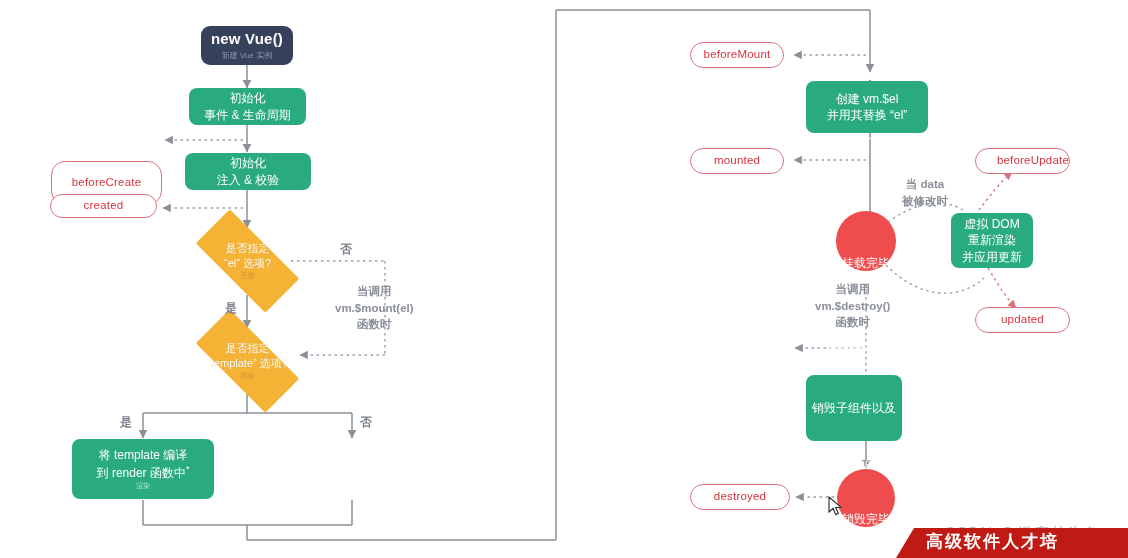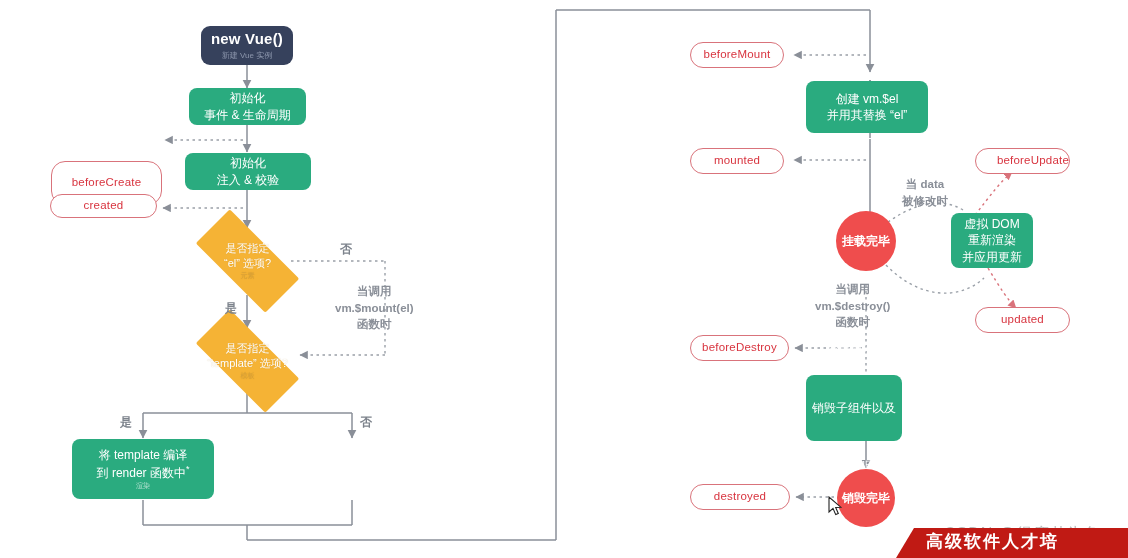--- a/index.html
+++ b/index.html
@@ -96,21 +96,22 @@
     font-size:11.5px;
     letter-spacing:.2px;
   }
 
   
   .n-circle{
     background:#ef4d4d;
     border-radius:50%;
     color:#ffffff;
     font-size:12px;
-    font-weight:bold;
+    font-weight:normal;
+    justify-content:flex-end;
   }
 
   
   .annot{
     position:absolute;
     color:#8a8f98;
     font-size:11.5px;
     font-weight:bold;
     line-height:1.45;
     text-align:center;
@@ -325,23 +326,20 @@
   <div class="node n-hook" style="left:975px;top:307px;width:95px;height:26px;">
     <span>updated</span>
   </div>
 
   <div class="annot" style="left:815px;top:281px;">
     <div>当调用</div>
     <div>vm.$destroy()</div>
     <div>函数时</div>
   </div>
 
-  <div class="node n-hook" style="left:690px;top:335px;width:99px;height:26px;">
-    <span>beforeDestroy</span>
-  </div>
 
   <div class="node n-green" style="left:806px;top:375px;width:96px;height:66px;gap:42px;">
     <span class="ln">解除绑定</span>
     <span class="ln">销毁子组件以及</span>
     <span class="ln">事件监听器</span>
   </div>
 
   <div class="node n-hook" style="left:690px;top:484px;width:100px;height:26px;">
     <span>destroyed</span>
   </div>

